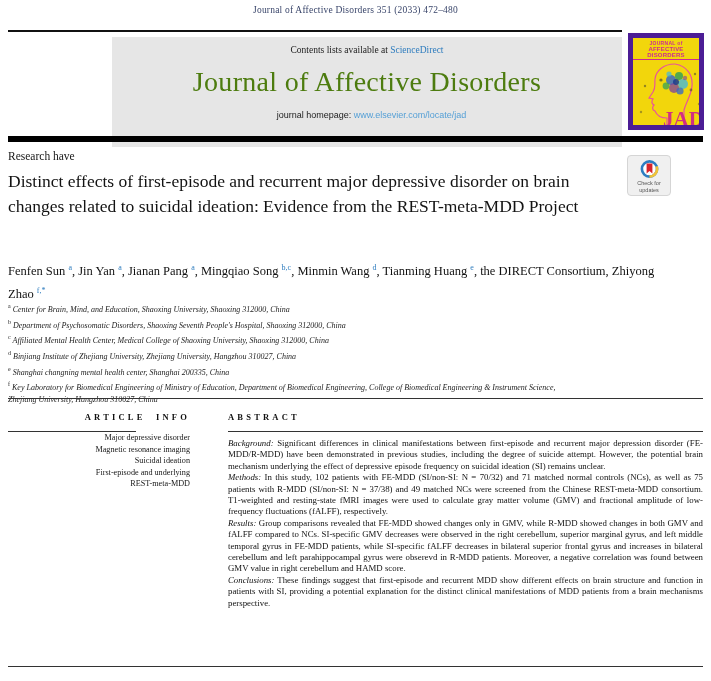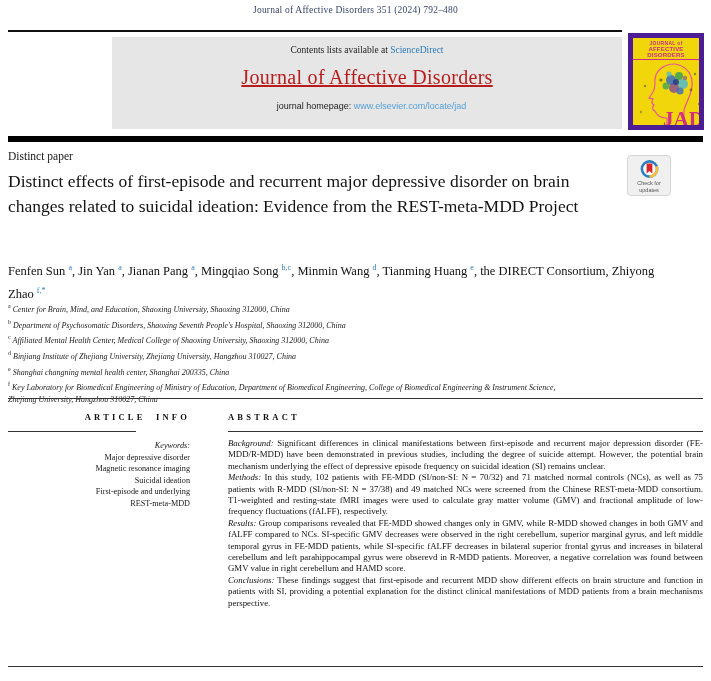--- a/index.html
+++ b/index.html
@@ -20,24 +20,24 @@
 
   .running-head{position:absolute;top:5px;left:0;width:100%;text-align:center;
     font-size:9.5px;color:var(--navy-header);letter-spacing:.2px;}
 
   .topline{position:absolute;left:8px;top:30px;width:614px;height:2px;background:#111;}
 
   .elsevier{position:absolute;left:10px;top:38px;width:94px;text-align:center;}
   .elsevier svg{display:block;margin:0 auto;}
   .elsevier-word{font-size:15.5px;color:var(--elsevier-orange);letter-spacing:.5px;margin-top:1px;}
 
-  .band{position:absolute;left:112px;top:37px;width:510px;height:92px;background:#e6e6e6;text-align:center;}
+  .band{position:absolute;left:112px;top:37px;width:510px;height:110px;background:#e6e6e6;text-align:center;}
   .contents-line{margin-top:8px;font-size:9.5px;color:#222;}
   .contents-line a{color:var(--link-blue);text-decoration:none;cursor:pointer;}
-  .jtitle{margin-top:11px;font-size:20px;color:#b91c1c;letter-spacing:.3px;text-decoration:underline;}
+  .jtitle{margin-top:11px;font-size:28px;color:#4d7c0f;letter-spacing:.3px;}
   .homepage{margin-top:12px;font-family:"Liberation Sans",sans-serif;font-size:9px;color:#222;padding-left:9px;}
   .homepage a{color:var(--homepage-blue);text-decoration:none;cursor:pointer;}
 
   .cover{position:absolute;left:628px;top:33px;width:76px;height:97px;background:var(--cover-yellow);
     border:5px solid #4c1d95;overflow:hidden;}
   .cover-t1{margin-top:2px;text-align:center;font-family:"Liberation Sans",sans-serif;
     font-size:5px;font-weight:bold;color:var(--cover-magenta);letter-spacing:.3px;}
   .cover-t2{text-align:center;font-family:"Liberation Sans",sans-serif;
     font-size:6px;font-weight:bold;color:var(--cover-magenta);letter-spacing:.2px;}
   .cover-rule{margin:1px auto 0;width:66px;height:1px;background:var(--cover-magenta);}
@@ -75,21 +75,21 @@
   .kw{font-size:8.2px;line-height:11.6px;}
   .abs-body{margin-top:6px;}
   .abs-p{font-size:8.8px;line-height:11.4px;text-align:justify;color:#111;}
   .abs-label{font-style:italic;}
 </style>
 </head>
 <body>
 
 <div class="page">
 
-  <div class="running-head">Journal of Affective Disorders 351 (2024) 792–480</div>
+  <div class="running-head">Journal of Affective Disorders 351 (2033) 472–480</div>
 
   <div class="topline"></div>
 
 
   <div class="band">
     <div class="contents-line">
       <span>Contents lists available at </span><a>ScienceDirect</a>
     </div>
     <div class="jtitle">Journal of Affective Disorders</div>
     <div class="homepage">
@@ -130,21 +130,21 @@
         <rect x="62" y="66" width="8" height="8" opacity=".9"></rect>
         <rect x="63.5" y="67.5" width="2" height="2" fill="#eee"></rect>
         <rect x="67" y="67.5" width="1.5" height="1.5" fill="#eee"></rect>
         <rect x="63.5" y="71" width="1.5" height="1.5" fill="#eee"></rect>
       </g>
     </svg>
   </div>
 
   <div class="thick-bar"></div>
 
-  <div class="rp">Distinct paper</div>
+  <div class="rp">Research have</div>
 
   <h1 class="title">Distinct effects of first-episode and recurrent major depressive disorder on brain changes related to suicidal ideation: Evidence from the REST-meta-MDD Project</h1>
 
   <div class="badge">
     <svg width="21" height="21" viewBox="0 0 21 21">
       <circle cx="10.5" cy="10" r="7.6" fill="#fff" stroke="var(--badge-blue)" stroke-width="2.6"></circle>
       <path d="M10.5,17.6 A7.6,7.6 0 0 0 17.6,7.4" fill="none" stroke="var(--badge-yellow)" stroke-width="2.6"></path>
       <path d="M7.6,4.5 h5.8 v10 l-2.9,-2.6 l-2.9,2.6 z" fill="var(--badge-red)"></path>
     </svg>
     <div class="badge-text">Check for updates</div>
@@ -160,21 +160,20 @@
       <div class="affil"><sup>e</sup> Shanghai changning mental health center, Shanghai 200335, China</div>
       <div class="affil"><sup>f</sup> Key Laboratory for Biomedical Engineering of Ministry of Education, Department of Biomedical Engineering, College of Biomedical Engineering &amp; Instrument Science, Zhejiang University, Hangzhou 310027, China</div>
     </div>
 
   <div class="rule-full rule-aff"></div>
 
   <div class="two-col">
     <div class="col-left">
       <div class="sec-head">ARTICLE INFO</div>
       <div class="sec-rule short"></div>
-      <div class="kw-label">Keywords:</div>
       <div>
           <div class="kw">Major depressive disorder</div>
           <div class="kw">Magnetic resonance imaging</div>
           <div class="kw">Suicidal ideation</div>
           <div class="kw">First-episode and underlying</div>
           <div class="kw">REST-meta-MDD</div>
         </div>
     </div>
     <div class="col-right">
       <div class="sec-head">ABSTRACT</div>

